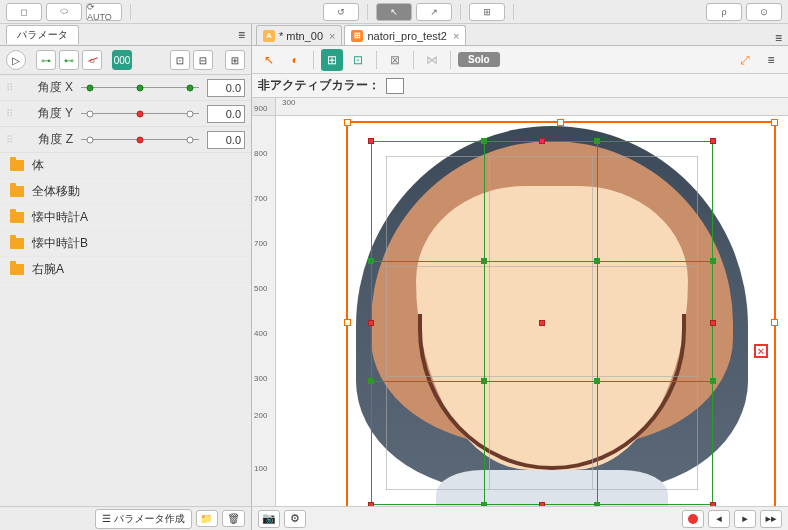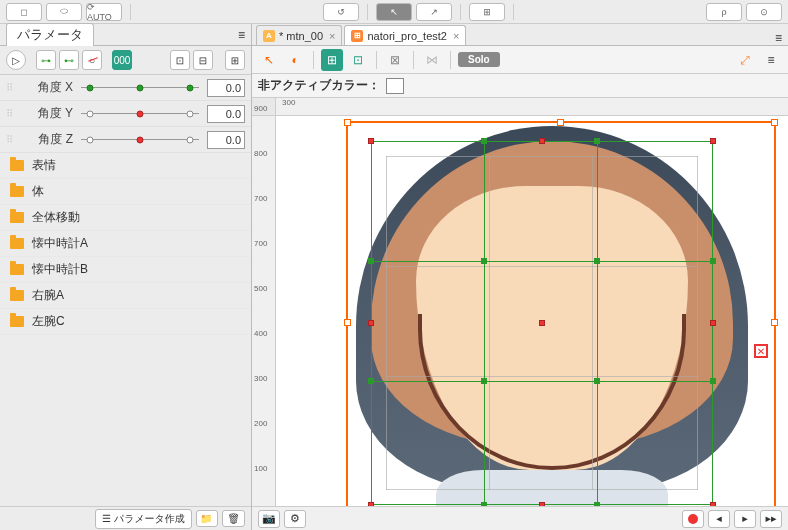--- a/index.html
+++ b/index.html
@@ -3,21 +3,21 @@
 <meta charset="utf-8">
 <style>
 * { box-sizing: border-box; margin: 0; padding: 0; font-family: "Meiryo", sans-serif; }
 body { width: 788px; height: 530px; background: #ececec; overflow: hidden; font-size: 12px; color: #333; }
 .top-toolbar { height: 24px; background: #ececec; border-bottom: 1px solid #ccc; display: flex; align-items: center; gap: 4px; padding: 0 6px; }
 .top-toolbar .tbtn { width: 36px; height: 18px; background: #fff; border: 1px solid #bbb; border-radius: 3px; display: flex; align-items: center; justify-content: center; font-size: 9px; color: #666; }
 .top-toolbar .sep { width: 1px; height: 16px; background: #ccc; margin: 0 4px; }
 .main { display: flex; height: 506px; }
 .left-panel { width: 252px; background: #ececec; border-right: 1px solid #bbb; display: flex; flex-direction: column; }
 .panel-tab { display: flex; align-items: center; height: 22px; border-bottom: 1px solid #bbb; padding: 0 6px; }
-.panel-tab .tab-label { background: #fff; border: 1px solid #bbb; border-bottom: none; padding: 2px 10px; border-radius: 3px 3px 0 0; font-size: 13px; }
+.panel-tab .tab-label { background: #fff; border: 1px solid #bbb; border-bottom: none; padding: 2px 10px; border-radius: 3px 3px 0 0; font-size: 10px; }
 .panel-tab .tridot { margin-left: auto; cursor: pointer; }
 .param-toolbar { display: flex; align-items: center; gap: 3px; padding: 4px 6px; border-bottom: 1px solid #ccc; }
 .ptb { width: 20px; height: 20px; background: #fff; border: 1px solid #bbb; border-radius: 3px; display: flex; align-items: center; justify-content: center; font-size: 10px; }
 .ptb.round { border-radius: 50%; }
 .param-row { display: flex; align-items: center; height: 26px; border-bottom: 1px solid #e0e0e0; padding: 0 6px; gap: 4px; }
 .param-row .grip { color: #ccc; font-size: 10px; width: 8px; }
 .param-row .pname { flex: 0 0 55px; text-align: right; font-size: 12px; color: #444; }
 .param-row .slider { flex: 1; height: 16px; position: relative; display: flex; align-items: center; }
 .slider .track { position: absolute; left: 4px; right: 4px; height: 1px; background: #999; }
 .slider .tick { position: absolute; width: 7px; height: 7px; border-radius: 50%; background: #fff; border: 1px solid #888; transform: translate(-50%, -50%); top: 50%; }
@@ -148,45 +148,37 @@
         <div class="tick" style="left:10%;"></div>
         <div class="tick red" style="left:50%;"></div>
         <div class="tick" style="left:90%;"></div>
       </div>
       <div class="pval">0.0</div>
     </div>
 
     <div class="folder-list">
       <div class="folder-row">
           <div class="folder-icon"></div>
-          <span class="folder-name">表情</span>
-        </div>
-      <div class="folder-row">
-          <div class="folder-icon"></div>
           <span class="folder-name">体</span>
         </div>
       <div class="folder-row">
           <div class="folder-icon"></div>
           <span class="folder-name">全体移動</span>
         </div>
       <div class="folder-row">
           <div class="folder-icon"></div>
           <span class="folder-name">懐中時計A</span>
         </div>
       <div class="folder-row">
           <div class="folder-icon"></div>
           <span class="folder-name">懐中時計B</span>
         </div>
       <div class="folder-row">
           <div class="folder-icon"></div>
           <span class="folder-name">右腕A</span>
-        </div>
-      <div class="folder-row">
-          <div class="folder-icon"></div>
-          <span class="folder-name">左腕C</span>
         </div>
     </div>
 
     <div class="bottom-param">
       <div class="bottom-btn">☰ <span>パラメータ作成</span></div>
       <div class="bottom-btn" style="padding:2px 4px;">📁</div>
       <div class="bottom-btn" style="padding:2px 4px;">🗑</div>
     </div>
   </div>
 
@@ -233,21 +225,21 @@
         <span style="position:absolute;left:6px;">300</span>
       </div>
       <div class="ruler-v">
         <span class="ruler-tick-v" style="top:-12px;">900</span>
         <span class="ruler-tick-v" style="top:33px;">800</span>
         <span class="ruler-tick-v" style="top:78px;">700</span>
         <span class="ruler-tick-v" style="top:123px;">700</span>
         <span class="ruler-tick-v" style="top:168px;">500</span>
         <span class="ruler-tick-v" style="top:213px;">400</span>
         <span class="ruler-tick-v" style="top:258px;">300</span>
-        <span class="ruler-tick-v" style="top:303px;">200</span>
+        <span class="ruler-tick-v" style="top:295px;">200</span>
         <span class="ruler-tick-v" style="top:348px;">100</span>
         <span class="ruler-tick-v" style="top:393px;left:8px;">0</span>
       </div>
 
       <div class="viewport">
         <div class="character">
           <div class="head-outer"></div>
           <div class="hair-shadow"></div>
           <div class="face"></div>
           <div class="collar"></div>

